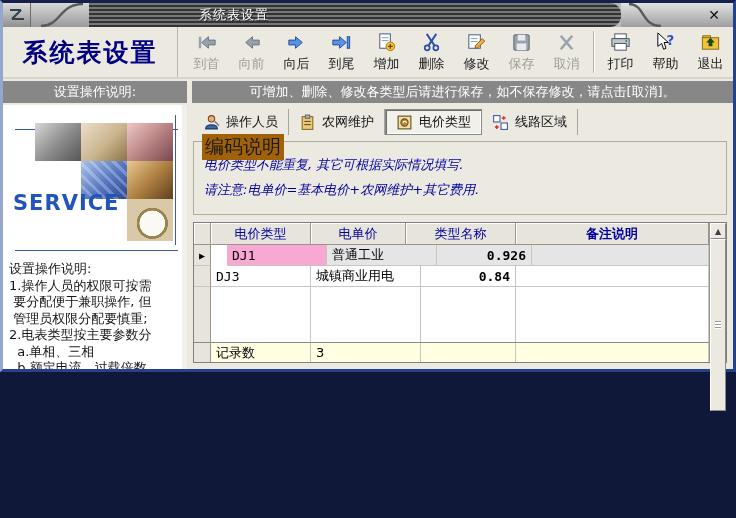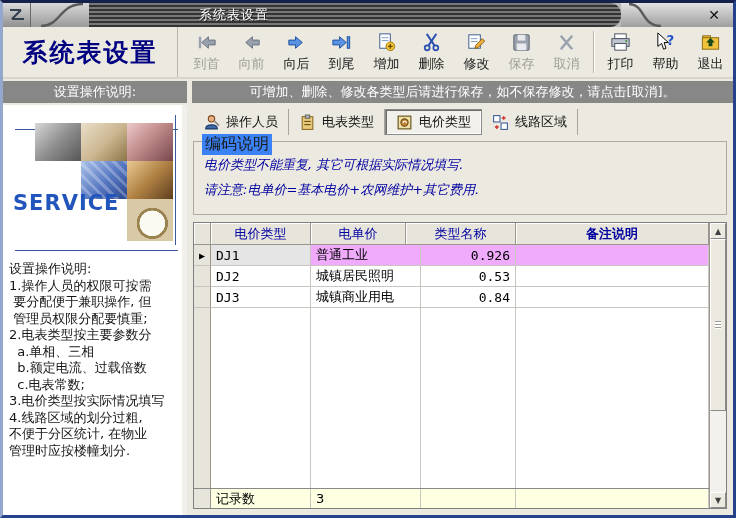--- a/index.html
+++ b/index.html
@@ -1,18 +1,18 @@
 <!DOCTYPE html>
 <html><head>
 <meta charset="utf-8">
 <style>
   * { margin:0; padding:0; box-sizing:border-box; }
   html,body { width:736px; height:518px; overflow:hidden; background:#10183a;
               font-family:"DejaVu Sans",sans-serif; }
-  .window { width:736px; height:518px;
+  .window { width:736px; height:372px;
             border-top:3px solid #16214a; border-bottom:3px solid #24418c;
             border-left:3px solid #93a8cc; border-right:3px solid #24418c;
             background:#ece9e1; display:flex; flex-direction:column; }
 
   
   .titlebar { height:24px; background:#b9b9b9; display:flex; align-items:stretch; flex:0 0 24px; }
   .tb-logo { width:28px; display:flex; align-items:center; justify-content:center;
              background:linear-gradient(180deg,#dcdcdc,#8f8f8f); border-right:1px solid #6a6a6a; }
   .tb-swoosh { width:58px; background:linear-gradient(180deg,#d8d8d8,#9a9a9a); position:relative; }
   .tb-swoosh svg, .tb-endlight svg { position:absolute; left:0; top:0; }
@@ -77,45 +77,45 @@
 
   .tabbar { height:26px; flex:0 0 26px; display:flex; align-items:stretch; }
   .tab { display:flex; align-items:center; gap:6px; padding:0 10px; font-size:13px; color:#111;
          border-right:1px solid #a8a49c; cursor:default; }
   .tab svg { width:17px; height:17px; }
   .tab.selected { background:#f2f0ea; border:1px solid #8a8a8a;
       box-shadow:inset 1px 1px 0 #6e6e6e, inset -1px -1px 0 #ffffff; }
 
   .groupbox { margin-top:6px; height:74px; flex:0 0 74px; border:1px solid #aeaaa2; position:relative;
               padding:10px 0 0 10px; }
-  .gb-legend { position:absolute; top:-8px; left:8px; background:#3b82f6; padding:0 3px;
-               font-size:16px; color:#1a1a1a;text-align:right; }
+  .gb-legend { position:absolute; top:-8px; left:8px; background:#a16207; padding:0 3px;
+               font-size:19px; color:#1a1a1a;text-align:right; }
   .gb-line { color:#0000a0; font-size:13px; line-height:25px; white-space:nowrap;font-style:italic; }
 
   
   .grid { margin-top:7px; flex:1; border:1px solid #808080; background:#fff;
           display:flex; min-height:0; }
   .grid-main { flex:1; display:flex; flex-direction:column; min-width:0; }
   .w-sel { width:17px; flex:0 0 17px; }
   .w1 { width:100px; flex:0 0 100px; }
   .w2 { width:110px; flex:0 0 110px; }
   .w3 { width:95px;  flex:0 0 95px; }
   .w4 { flex:1;font-weight:bold; }
   .thead { height:22px; flex:0 0 22px; display:flex; }
   .hc { background:#e7e4dc; border-right:1px solid #9a968e; border-bottom:1px solid #9a968e;
         box-shadow:inset 1px 1px 0 #ffffff; color:#0000a0; font-size:13px;
         display:flex; align-items:center; justify-content:center; }
   .trow { height:21px; flex:0 0 21px; display:flex;
           font-family:"DejaVu Sans Mono",monospace; font-size:13px; }
   .cell { border-right:1px solid #c9c6bf; border-bottom:1px solid #c9c6bf;
           display:flex; align-items:center; padding:0 5px; overflow:hidden; white-space:nowrap; }
   .sel-cell { background:#e7e4dc; border-right:1px solid #9a968e; justify-content:center; padding:0; }
-  .num { justify-content:flex-end; }
-  .trow.selected .cell { background:#f0abfc; }
-  .trow.selected .cell.cur { background:#e5e5e5; }
+  .num { justify-content:flex-end;font-weight:bold; }
+  .trow.selected .cell { background:#e5e5e5; }
+  .trow.selected .cell.cur { background:#f9a8d4;margin-left:16px; }
   .trow.selected .sel-cell { background:#e7e4dc; }
   .cur-arrow { font-size:10px; color:#000; }
   .filler { flex:1; display:flex; min-height:0; }
   .fcell { border-right:1px solid #c9c6bf; }
   .fcell.fsel { background:#e7e4dc; border-right:1px solid #9a968e; }
   .tfoot { height:20px; flex:0 0 20px; display:flex; border-top:1px solid #8a8a8a;
            font-size:13px; }
   .fc { background:#ffffe1; border-right:1px solid #c9c6bf; display:flex; align-items:center;
         padding:0 5px; }
   .fc.fsel2 { background:#e7e4dc; border-right:1px solid #9a968e; padding:0; }
@@ -321,21 +321,21 @@
           </svg>
           <span>操作人员</span>
         </div>
         <div class="tab">
           <svg viewBox="0 0 16 16">
             <rect x="3" y="2.5" width="10" height="12" fill="#e8c87a" stroke="#8a6a20"></rect>
             <rect x="6" y="1" width="4" height="3" fill="#b8b8b8" stroke="#666"></rect>
             <line x1="5" y1="7" x2="11" y2="7" stroke="#6a4a10"></line>
             <line x1="5" y1="10" x2="11" y2="10" stroke="#6a4a10"></line>
           </svg>
-          <span>电表类型</span>
+          <span>农网维护</span>
         </div>
         <div class="tab selected">
           <svg viewBox="0 0 16 16">
             <rect x="2" y="2" width="12" height="12" fill="#f0e0a8" stroke="#5a4a10"></rect>
             <circle cx="8" cy="8" r="3.4" fill="#c88838" stroke="#6a4a10"></circle>
             <path d="M6.6 8.4 a1.6 1.6 0 1 1 3.2 0" stroke="#ffffff" fill="none"></path>
           </svg>
           <span>电价类型</span>
         </div>
         <div class="tab">
@@ -369,27 +369,20 @@
           <div class="trow selected">
             <div class="cell sel-cell w-sel">
               <span class="cur-arrow">▶</span>
             </div>
             <div class="cell cur w1">DJ1</div>
             <div class="cell w2">普通工业</div>
             <div class="cell num w3">0.926</div>
             <div class="cell w4"></div>
           </div>
 
-          <div class="trow">
-            <div class="cell sel-cell w-sel"></div>
-            <div class="cell w1">DJ2</div>
-            <div class="cell w2">城镇居民照明</div>
-            <div class="cell num w3">0.53</div>
-            <div class="cell w4"></div>
-          </div>
 
           <div class="trow">
             <div class="cell sel-cell w-sel"></div>
             <div class="cell w1">DJ3</div>
             <div class="cell w2">城镇商业用电</div>
             <div class="cell num w3">0.84</div>
             <div class="cell w4"></div>
           </div>
 
           <div class="filler">

